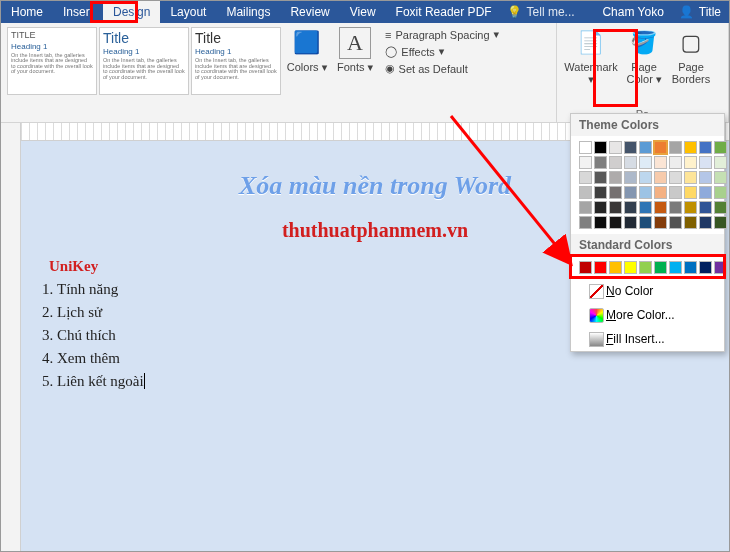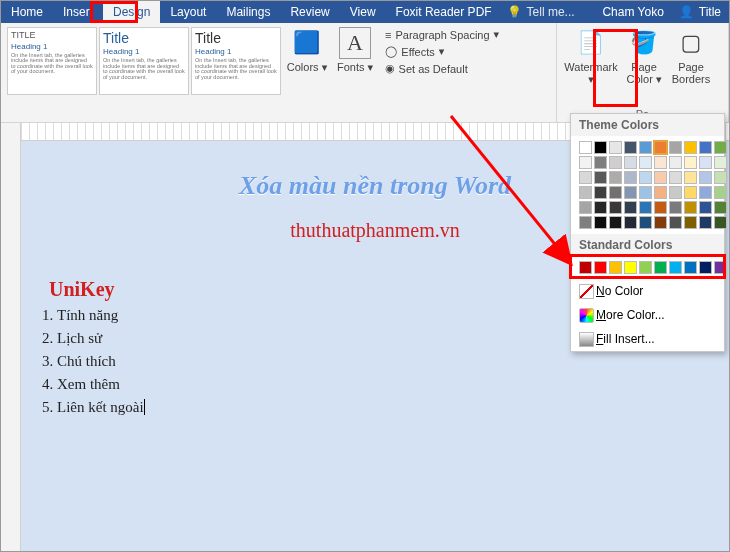--- a/index.html
+++ b/index.html
@@ -30,34 +30,34 @@
 .vbtn .ic { width:32px; height:32px; margin:0 auto 2px; display:flex; align-items:center; justify-content:center; font-size:22px; }
 .stack { display:flex; flex-direction:column; gap:2px; font-size:11px; color:#444; }
 .stack div { display:flex; align-items:center; gap:4px; padding:1px 4px; white-space:nowrap; }
 
 .ruler-v { position:absolute; left:0; top:122px; bottom:0; width:20px; background:#f3f3f3; border-right:1px solid #d0d0d0; }
 .ruler-h { position:absolute; left:20px; right:0; top:122px; height:18px; background:#fff; border-bottom:1px solid #d0d0d0; }
 .ruler-h::before { content:""; display:block; height:100%; background:repeating-linear-gradient(90deg,#999 0 1px,transparent 1px 8px); opacity:.35; }
 
 .page { position:absolute; left:20px; right:0; top:140px; bottom:0; background:#d5e2f3; padding:20px 28px; overflow:hidden; }
 .doc-title { font-family:"Times New Roman",serif; font-size:26px; font-weight:bold; font-style:italic; color:#6ea0e8; text-align:center; margin-top:10px; text-shadow:0 1px 0 #fff; }
-.doc-url   { font-family:"Times New Roman",serif; font-size:20px; font-weight:normal; color:#d21f1f; text-align:center; margin-top:18px; }
-.sec-red   { font-family:"Times New Roman",serif; font-size:20px; font-weight:bold; color:#d21f1f; margin-top:36px; }
+.doc-url   { font-family:"Times New Roman",serif; font-size:20px; font-weight:bold; color:#d21f1f; text-align:center; margin-top:18px; }
+.sec-red   { font-family:"Times New Roman",serif; font-size:15px; font-weight:bold; color:#d21f1f; margin-top:16px; }
 .toc-red   { font-family:"Times New Roman",serif; font-size:15px; font-weight:bold; color:#d21f1f; margin-top:8px; }
 .toc       { font-family:"Times New Roman",serif; font-size:15px; color:#222; margin-top:6px; padding-left:8px; }
 .toc li    { margin:6px 0; }
 .cursor    { border-right:1px solid #000; padding-right:0; }
 
 .dropdown { position:absolute; top:112px; left:569px; width:155px; background:#fff; border:1px solid #c8c8c8; box-shadow:2px 3px 6px rgba(0,0,0,.25); font-size:12px; z-index:50; }
 .dd-head { padding:4px 8px; color:#666; font-weight:600; background:#f3f3f3;}
 .swatch-grid { display:grid; grid-template-columns:repeat(10,13px); gap:2px; padding:5px 8px; }
 .swatch-grid.tall div { height:13px; }
 .swatch-grid div { width:13px; height:13px; border:1px solid #bbb; }
 .swatch-grid .sel { outline:2px solid #e8a23d; outline-offset:-1px; }
-.dd-item { padding:5px 8px 5px 25px; position:relative; }
+.dd-item { padding:5px 8px 5px 25px; position:relative;margin-left:10px; }
 .dd-item::before { content:""; position:absolute; left:8px; top:5px; width:13px; height:13px; border:1px solid #bbb; background:#fff; }
 .dd-item.nocolor::before { background:linear-gradient(135deg,#fff 45%,#d00 45% 55%,#fff 55%); }
 .dd-item.more::before { background:conic-gradient(#f44,#ff0,#0f0,#0ff,#00f,#f0f,#f44); border-radius:2px; }
 .dd-item.fill::before { background:linear-gradient(#fff,#888);}
 .dd-item span { text-decoration:underline; text-decoration-color:transparent; }
 .dd-item .u { text-decoration:underline; }
 
 .arrow { position:absolute; z-index:60; pointer-events:none; }
 .hl-design { position:absolute; left:89px; top:0; width:48px; height:22px; border:3px solid #FF0000; z-index:40; }
 .hl-pagecolor { position:absolute; left:592px; top:28px; width:45px; height:78px; border:3px solid #FF0000; z-index:40; }

